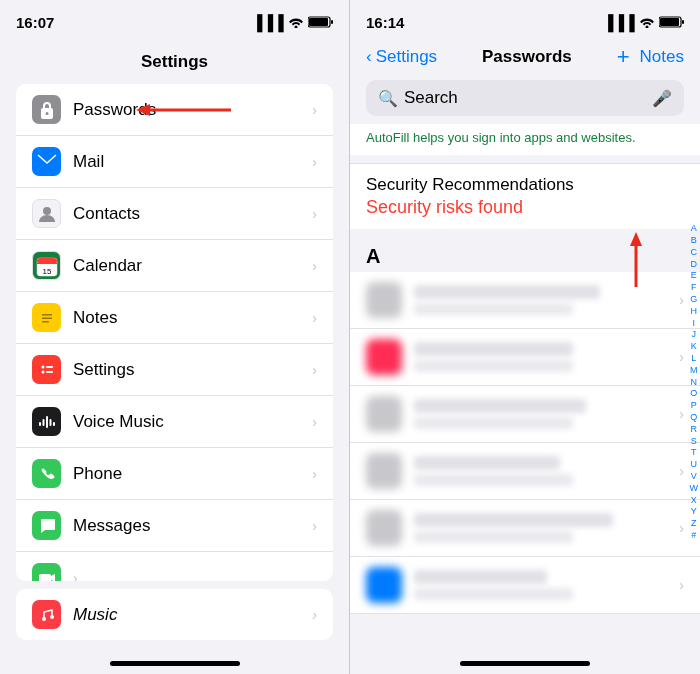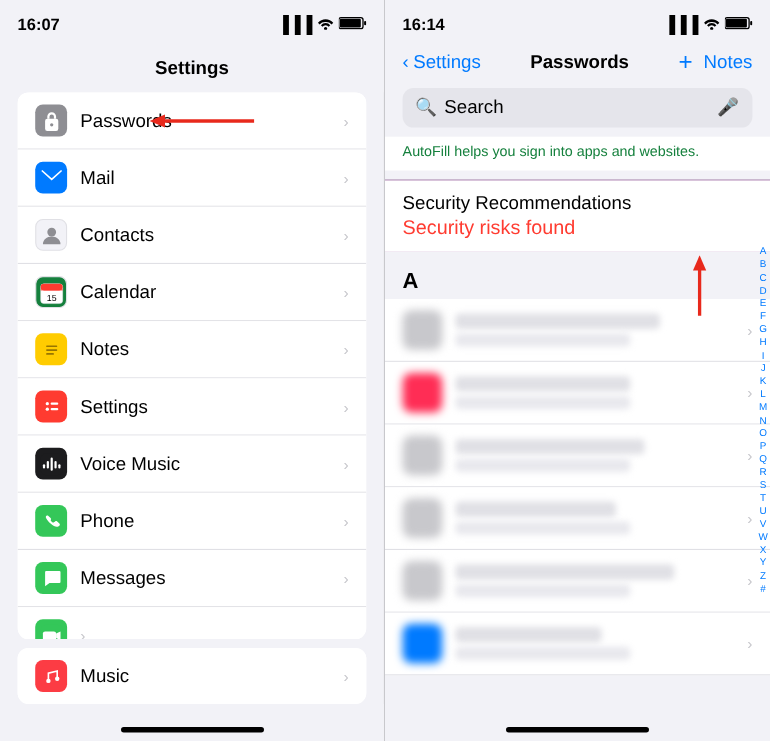--- a/index.html
+++ b/index.html
@@ -493,21 +493,21 @@
             <rect width="20" height="20" rx="5" fill="#34c759"></rect>
             <rect x="2" y="6" width="12" height="9" rx="2" fill="white"></rect>
             <polygon points="14,8 18,6 18,14 14,12" fill="white"></polygon>
           </svg>
       </div>
       <span class="chevron">›</span>
     </div>
 
   </div>
 
-  <div style="background:white; margin:8px 16px 0; border-radius:10px;">
+  <div style="background:white; margin:8px 16px 0; border-radius:10px;font-style:italic;">
     <div class="settings-item" style="border-radius:10px;">
       <div class="item-icon" style="background:#fc3c44;">
         <svg width="20" height="20" viewBox="0 0 20 20">
             <rect width="20" height="20" rx="5" fill="#fc3c44"></rect>
             <path d="M7 14V7l8-2v7" stroke="white" stroke-width="1.5" fill="none"></path>
             <circle cx="7" cy="14" r="2" fill="white"></circle>
             <circle cx="15" cy="12" r="2" fill="white"></circle>
           </svg>
       </div>
       <span class="item-label">Music</span>

